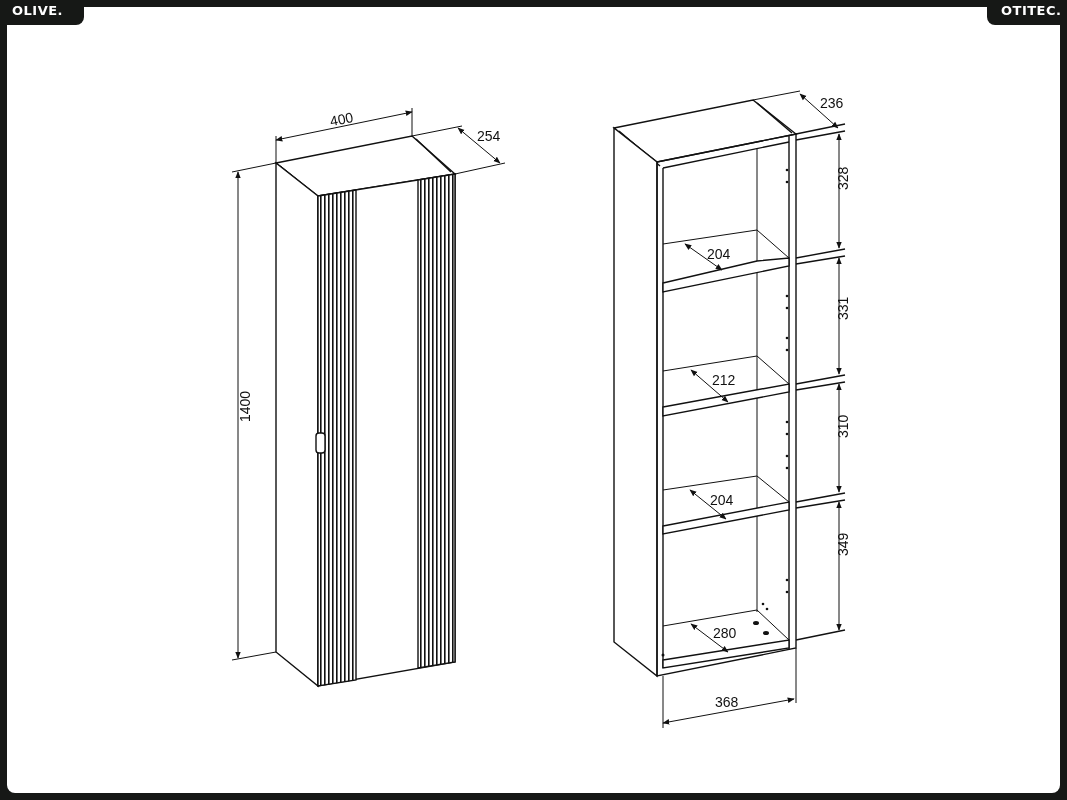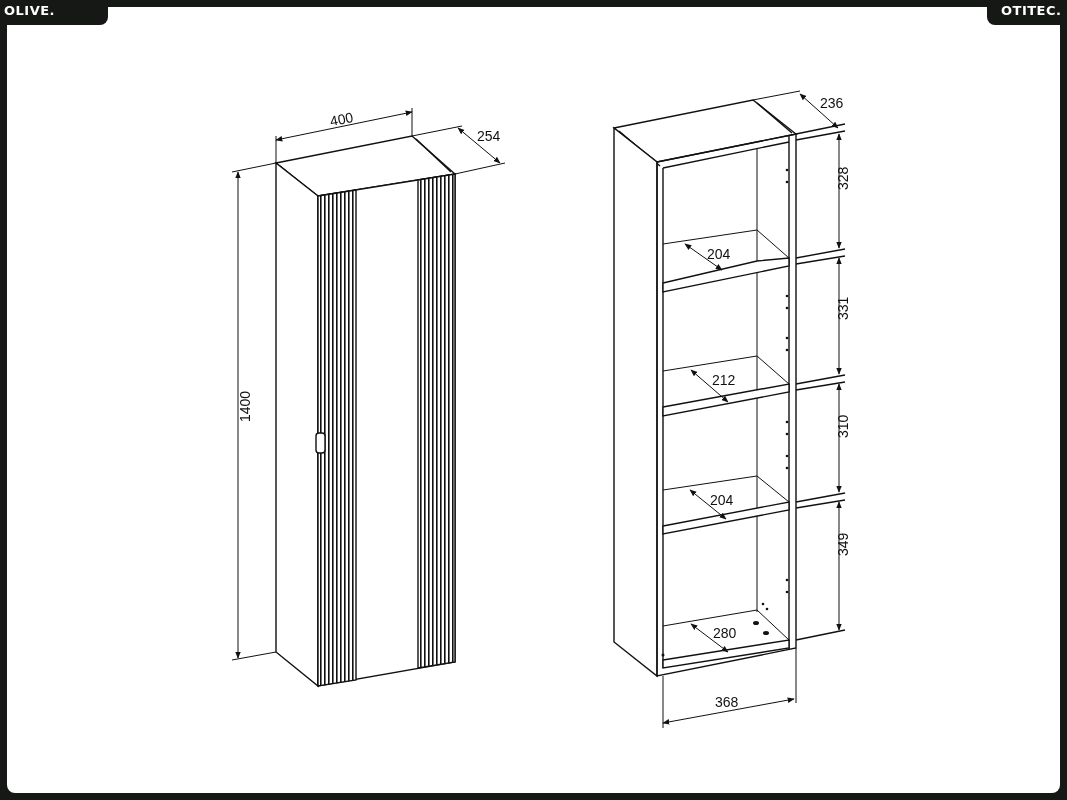--- a/index.html
+++ b/index.html
@@ -1,19 +1,19 @@
 <!DOCTYPE html>
 <html><head>
 <meta charset="utf-8">
 <style>
   html,body{margin:0;padding:0;background:#161816;}
   body{width:1067px;height:800px;overflow:hidden;position:relative;font-family:"Liberation Sans",sans-serif;}
   .frame{position:absolute;left:7px;top:7px;width:1053px;height:786px;background:#fff;border-radius:8px;}
   .tab{position:absolute;top:0;height:25px;background:#161816;color:#fff;font-weight:bold;font-size:13px;line-height:22px;letter-spacing:0.5px;font-family:"DejaVu Sans",sans-serif;}
-  .tab-left{left:0;width:108px;padding-left:4px;box-sizing:border-box;border-bottom-right-radius:8px;}
+  .tab-left{left:0;width:84px;padding-left:12px;box-sizing:border-box;border-bottom-right-radius:8px;}
   .tab-right{right:0;width:80px;padding-left:14px;box-sizing:border-box;border-bottom-left-radius:8px;}
   svg{position:absolute;left:0;top:0;}
   .dim{font-family:"Liberation Sans",sans-serif;font-size:14px;fill:#111;}
 </style>
 </head>
 <body>
 
 <div class="frame"></div>
 <div class="tab tab-left"><span>OLIVE.</span></div>
 <div class="tab tab-right"><span>OTITEC.</span></div>

